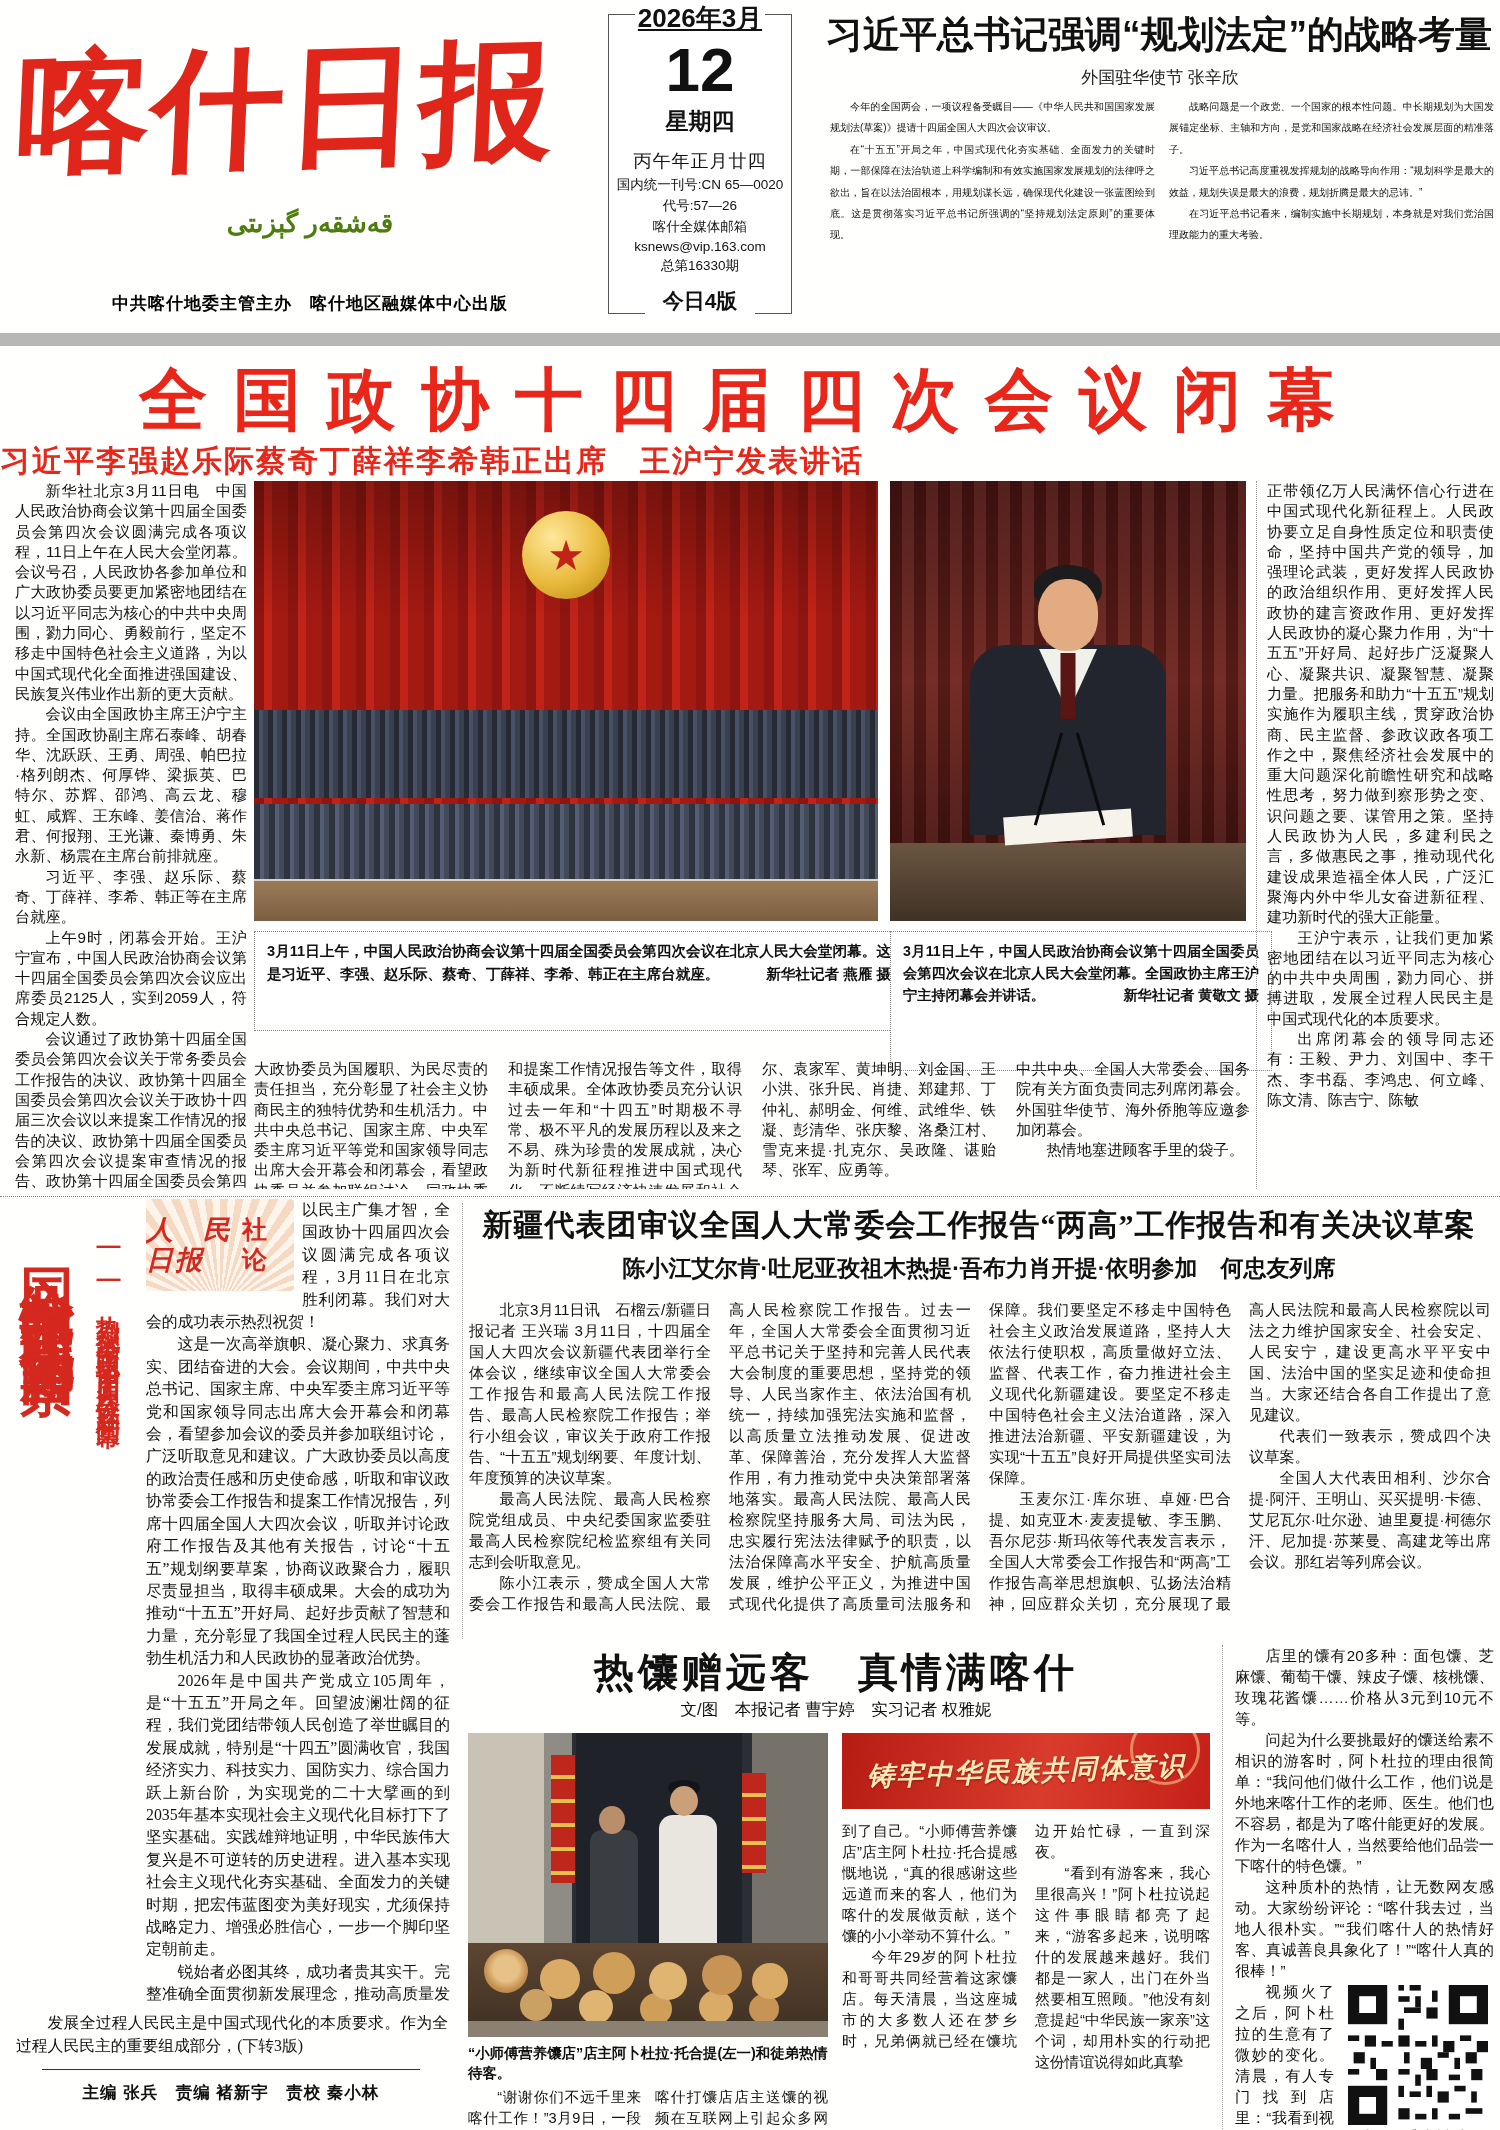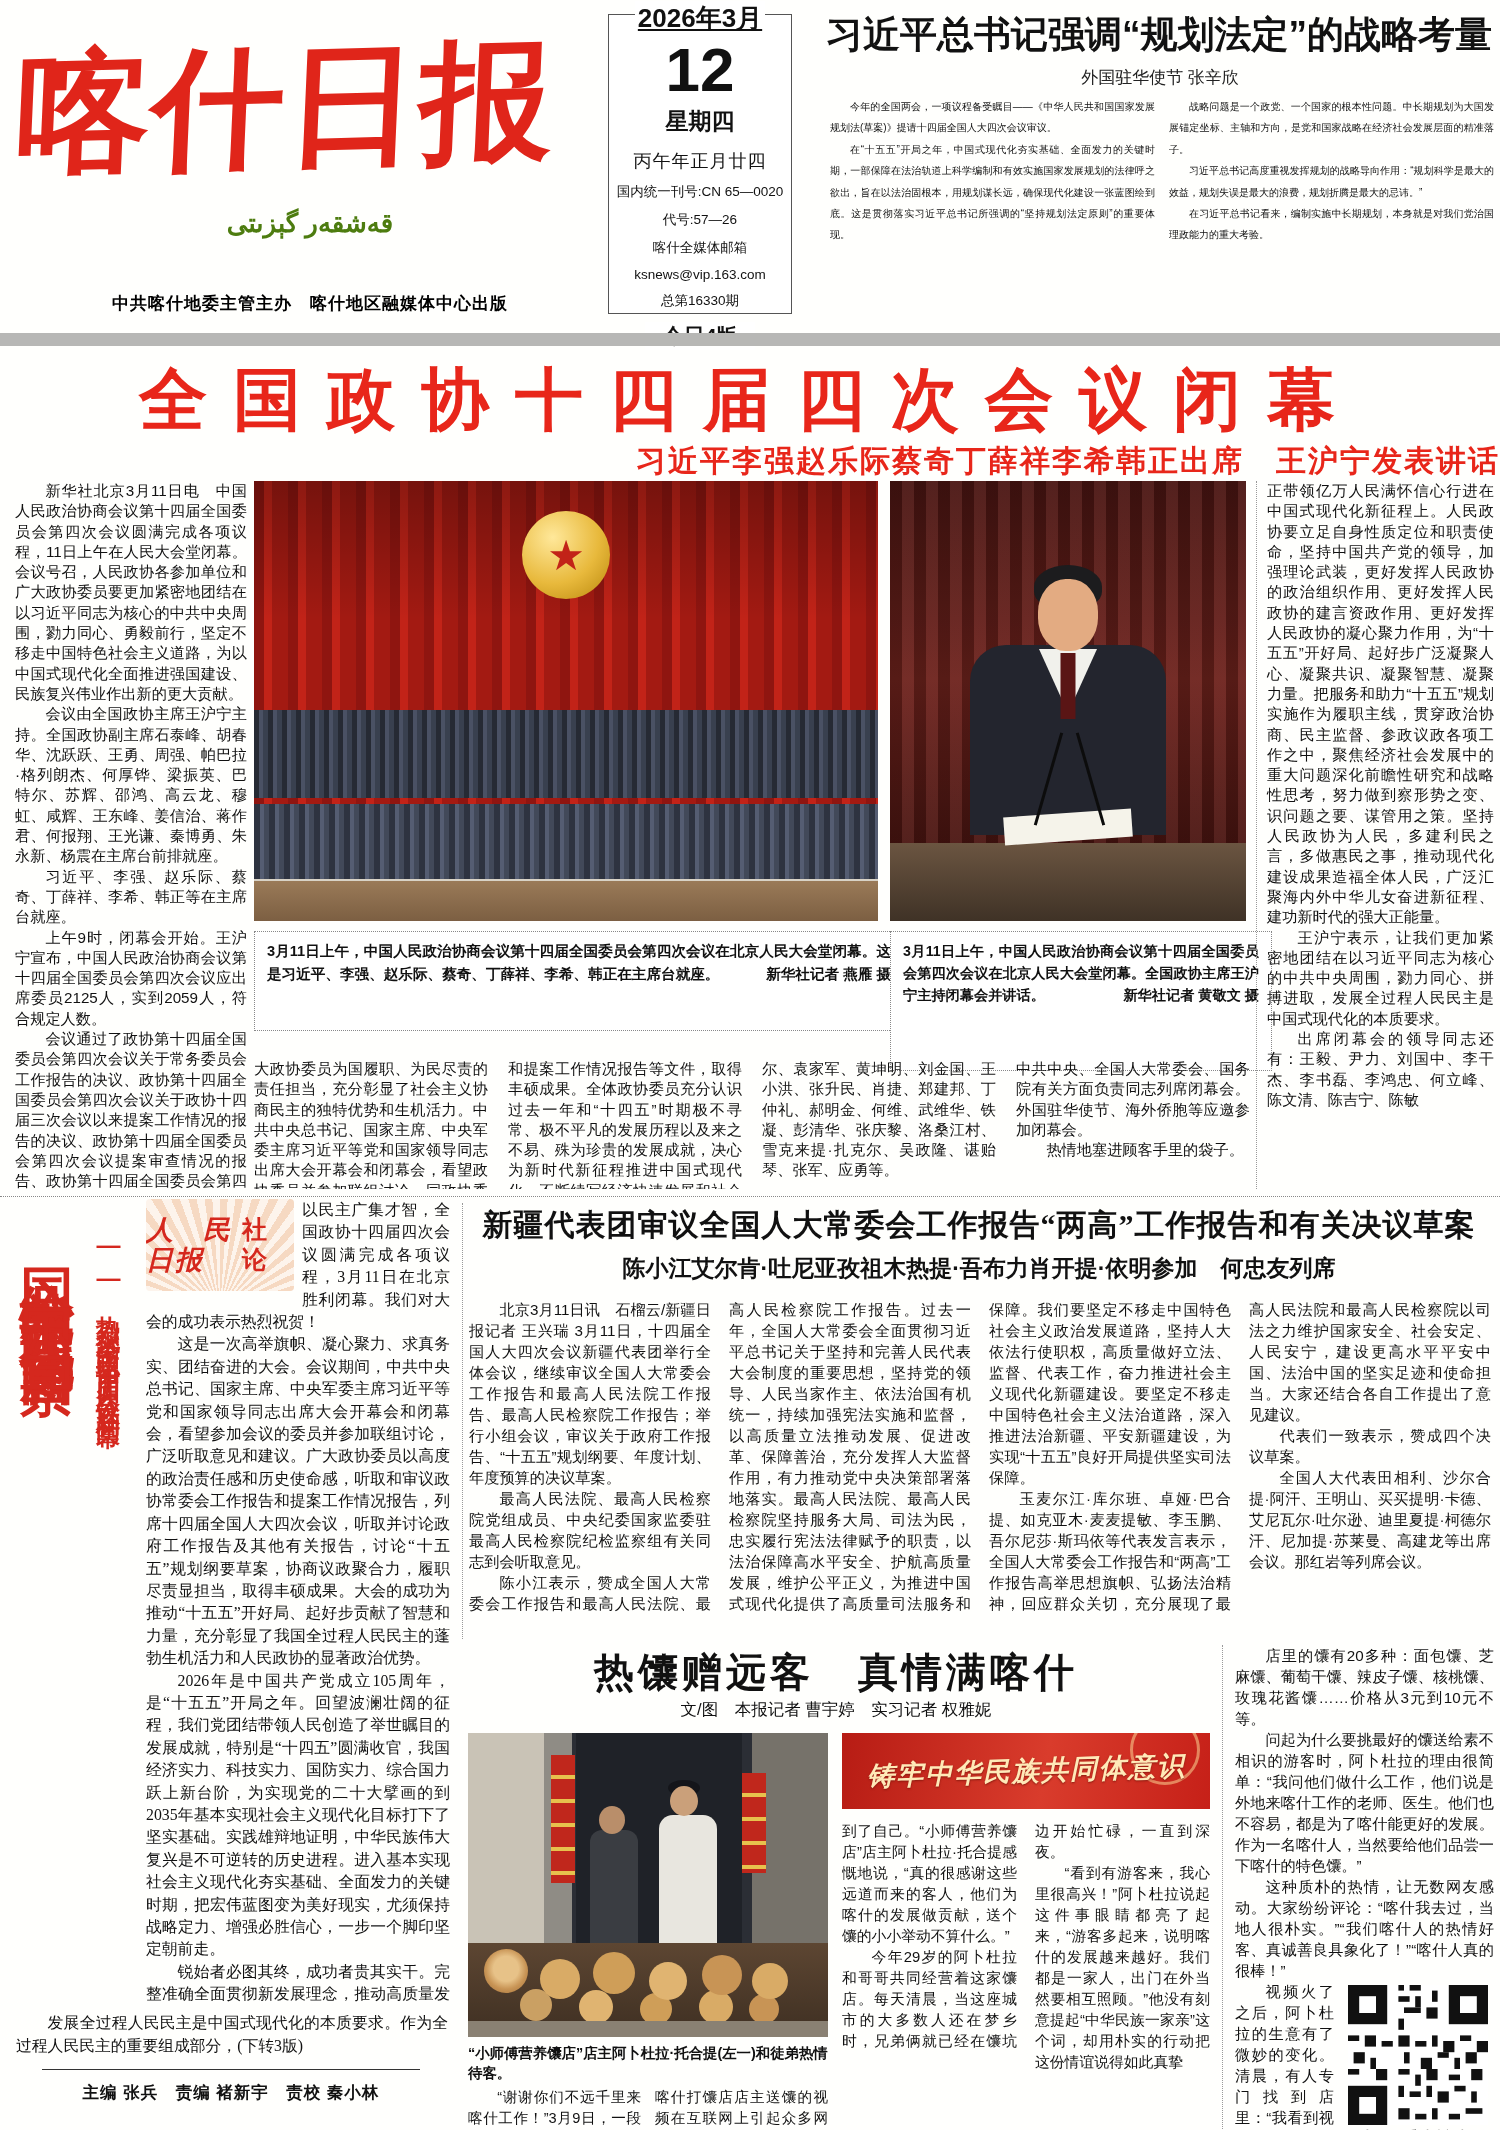--- a/index.html
+++ b/index.html
@@ -10,30 +10,30 @@
   p{margin:0 0 0 0;text-indent:2em;}
   
   .masthead-title{left:18px;top:6px;width:580px;height:210px;font-family:"DejaVu Serif",serif;font-weight:900;font-size:132px;line-height:200px;color:#e0251a;transform:skewX(-4deg) rotate(-1.5deg);letter-spacing:2px;white-space:nowrap;}
   .masthead-uyghur{left:140px;top:208px;width:340px;font-size:26px;font-weight:bold;color:#4d7c0f;direction:rtl;text-align:center;}
   .masthead-org{left:112px;top:292px;width:480px;font-size:17px;font-weight:bold;color:#000;letter-spacing:1px;}
   .datebox{left:608px;top:14px;width:182px;height:298px;border:1px solid #555;text-align:center;background:#fff;}
   .db-ym{margin:-14px auto 0;width:130px;background:#fff;font-size:26px;font-weight:900;text-decoration:underline;}
   .db-day{font-size:62px;font-weight:900;line-height:64px;margin-top:2px;}
   .db-week{font-size:23px;font-weight:900;margin-top:4px;}
   .db-lunar{font-size:18px;margin-top:12px;letter-spacing:1px;}
-  .db-small{font-size:13.5px;margin-top:10px;}
+  .db-small{font-size:13.5px;margin-top:3px;}
   .db-pages{margin:12px auto -2px;width:110px;background:#fff;font-size:21px;font-weight:900;}
   .toparticle-title{left:826px;top:10px;width:668px;font-size:37px;font-weight:900;letter-spacing:0px;white-space:nowrap;font-family:"Liberation Sans",sans-serif;}
   .toparticle-byline{left:826px;top:66px;width:668px;text-align:center;font-size:17px;color:#222;}
   .toparticle-body{left:830px;top:96px;width:664px;height:234px;column-count:2;column-gap:14px;font-size:10px;line-height:21.4px;overflow:hidden;}
   .graybar{left:0;top:333px;width:1500px;height:13px;background:#b7b7b5;}
   
   .conf{left:0;top:347px;width:1500px;height:849px;}
   .conf-headline{left:0;top:8px;width:1500px;text-align:center;font-family:"Liberation Serif",serif;font-weight:900;font-size:68px;color:#e8261a;letter-spacing:26px;white-space:nowrap;}
-  .conf-subhead{left:0;top:94px;width:1500px;text-align:right;font-family:"Liberation Serif",serif;font-weight:900;font-size:30px;color:#e8261a;letter-spacing:2px;}
+  .conf-subhead{left:0;top:94px;width:1500px;text-align:left;font-family:"Liberation Serif",serif;font-weight:900;font-size:30px;color:#e8261a;letter-spacing:2px;}
   .conf-leftcol{left:15px;top:134px;width:232px;height:708px;font-size:15.2px;line-height:20.3px;overflow:hidden;}
   .photo1{left:254px;top:134px;width:624px;height:440px;overflow:hidden;background:linear-gradient(180deg,rgba(0,0,0,.28),rgba(0,0,0,0) 32%),repeating-linear-gradient(90deg,#8f1510 0 10px,#c22318 10px 18px,#a31a12 18px 34px);}
   .p1-emblem{position:absolute;left:50%;top:30px;transform:translateX(-50%);width:88px;height:88px;border-radius:50%;background:radial-gradient(circle at 35% 30%,#ffe89a,#e8b93c 55%,#b8860b);display:flex;align-items:center;justify-content:center;color:#c22318;font-size:42px;}
   .p1-tier1{position:absolute;left:0;right:0;top:52%;height:20%;background:repeating-linear-gradient(90deg,#262a34 0 5px,#4a5164 5px 9px,#39404f 9px 14px);}
   .p1-tier2{position:absolute;left:0;right:0;top:73.5%;height:17.5%;background:repeating-linear-gradient(90deg,#2e3340 0 6px,#555d72 6px 10px,#424959 10px 15px);}
   .p1-dais{position:absolute;left:0;right:0;bottom:0;height:9%;background:linear-gradient(#9a7a58,#7c5f42);border-top:2px solid #d8d2c6;}
   .photo2{left:890px;top:134px;width:356px;height:440px;overflow:hidden;background:repeating-linear-gradient(90deg,rgba(0,0,0,.22) 0 12px,rgba(255,255,255,.05) 12px 24px),linear-gradient(180deg,#4a1512 0%,#6e221c 45%,#3a0f0c 100%);}
   .p2-hair{position:absolute;left:50%;top:84px;transform:translateX(-50%);width:68px;height:44px;border-radius:50% 50% 40% 40%;background:#1c1c1e;}
   .p2-head{position:absolute;left:50%;top:98px;transform:translateX(-50%);width:60px;height:72px;border-radius:46%;background:#e3ab82;}
   .p2-body{position:absolute;left:50%;top:164px;transform:translateX(-50%);width:196px;height:190px;border-radius:36px 36px 0 0;background:#23252e;}

